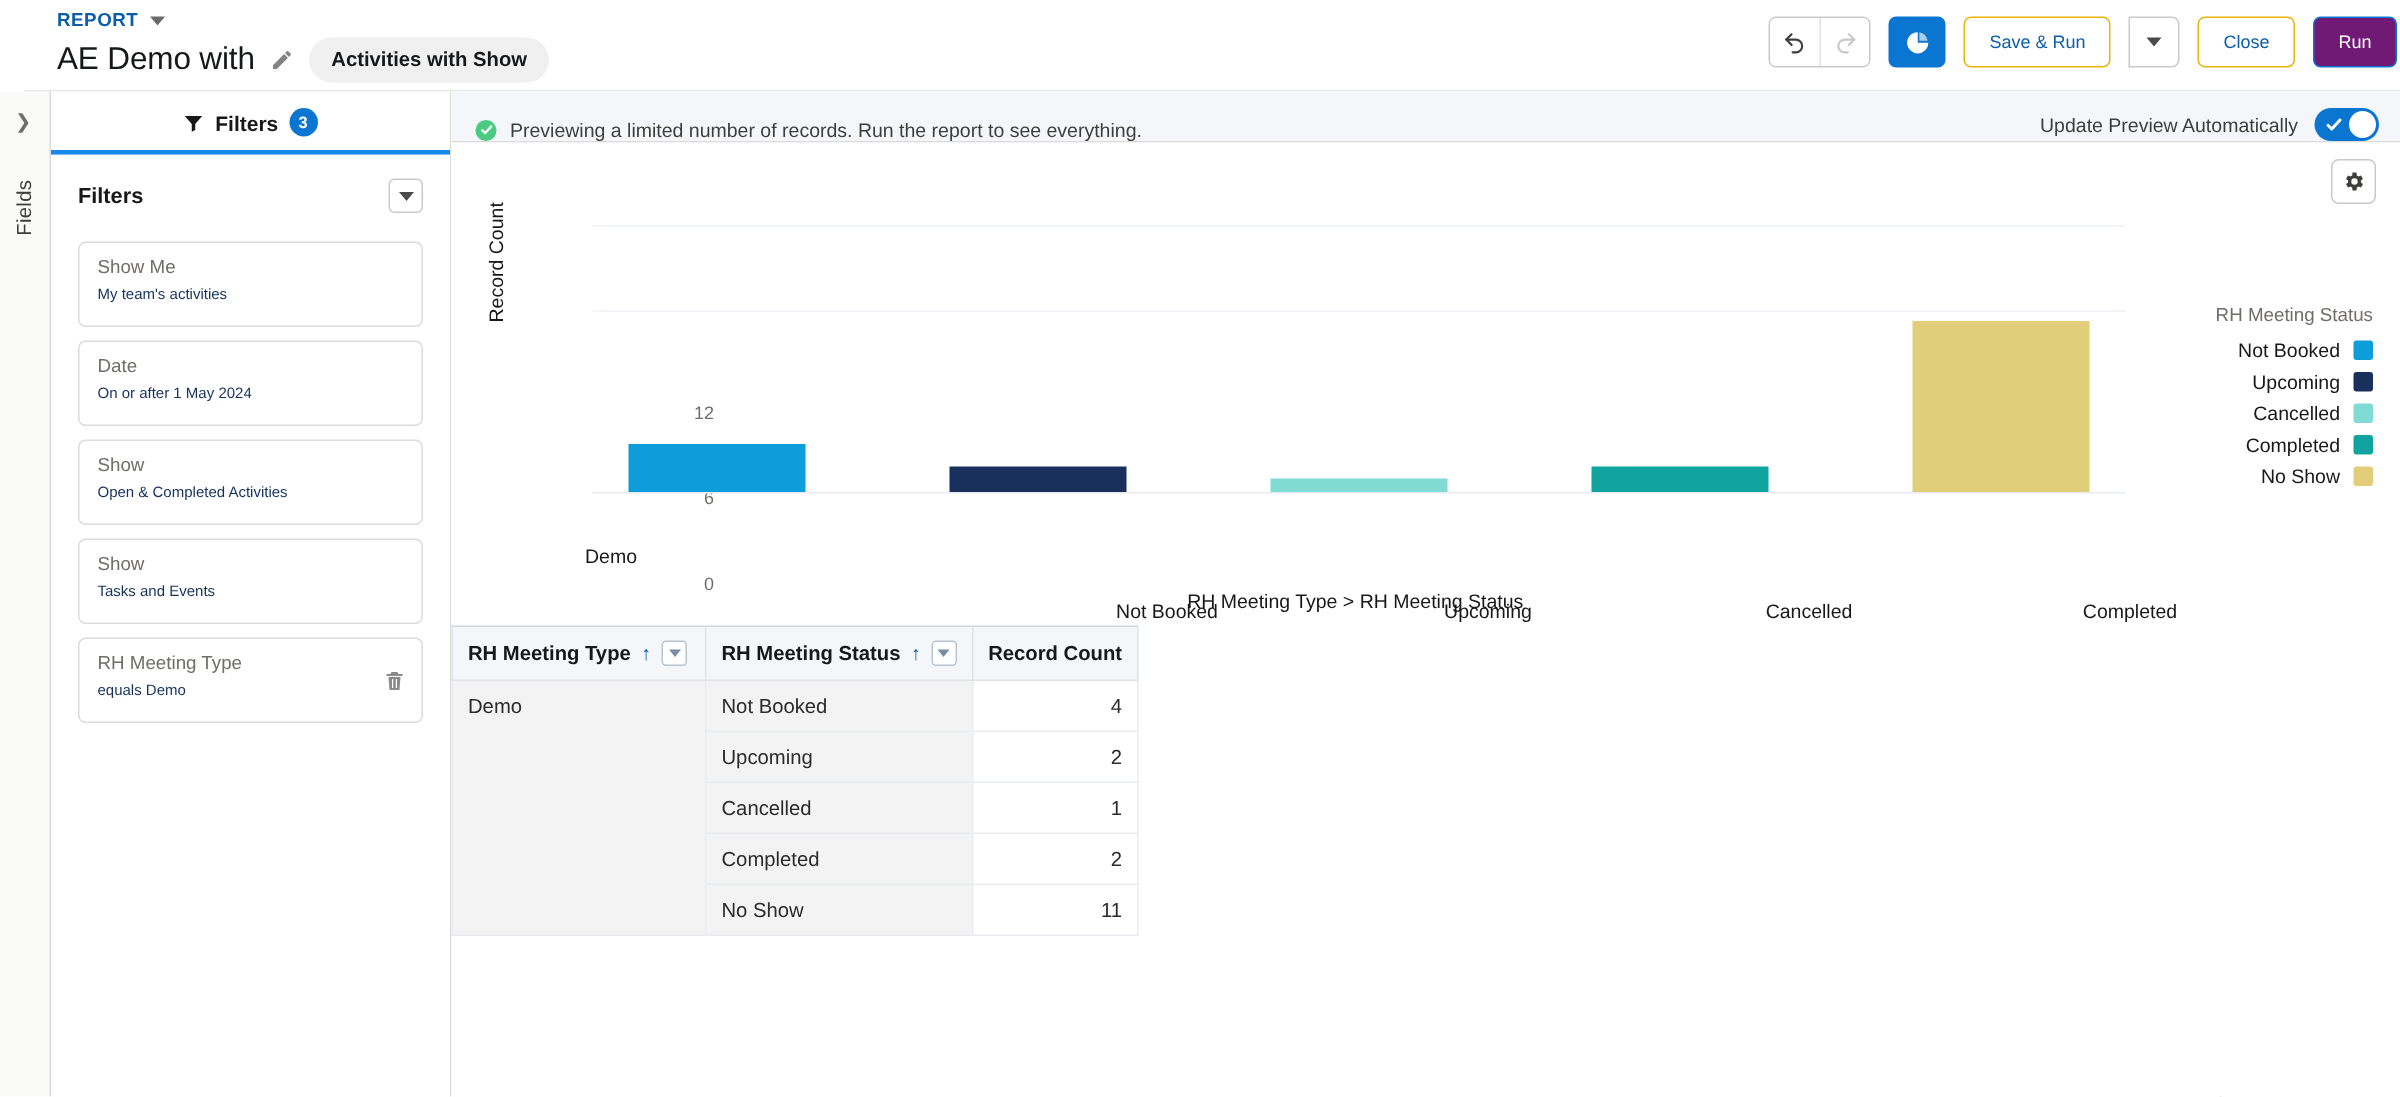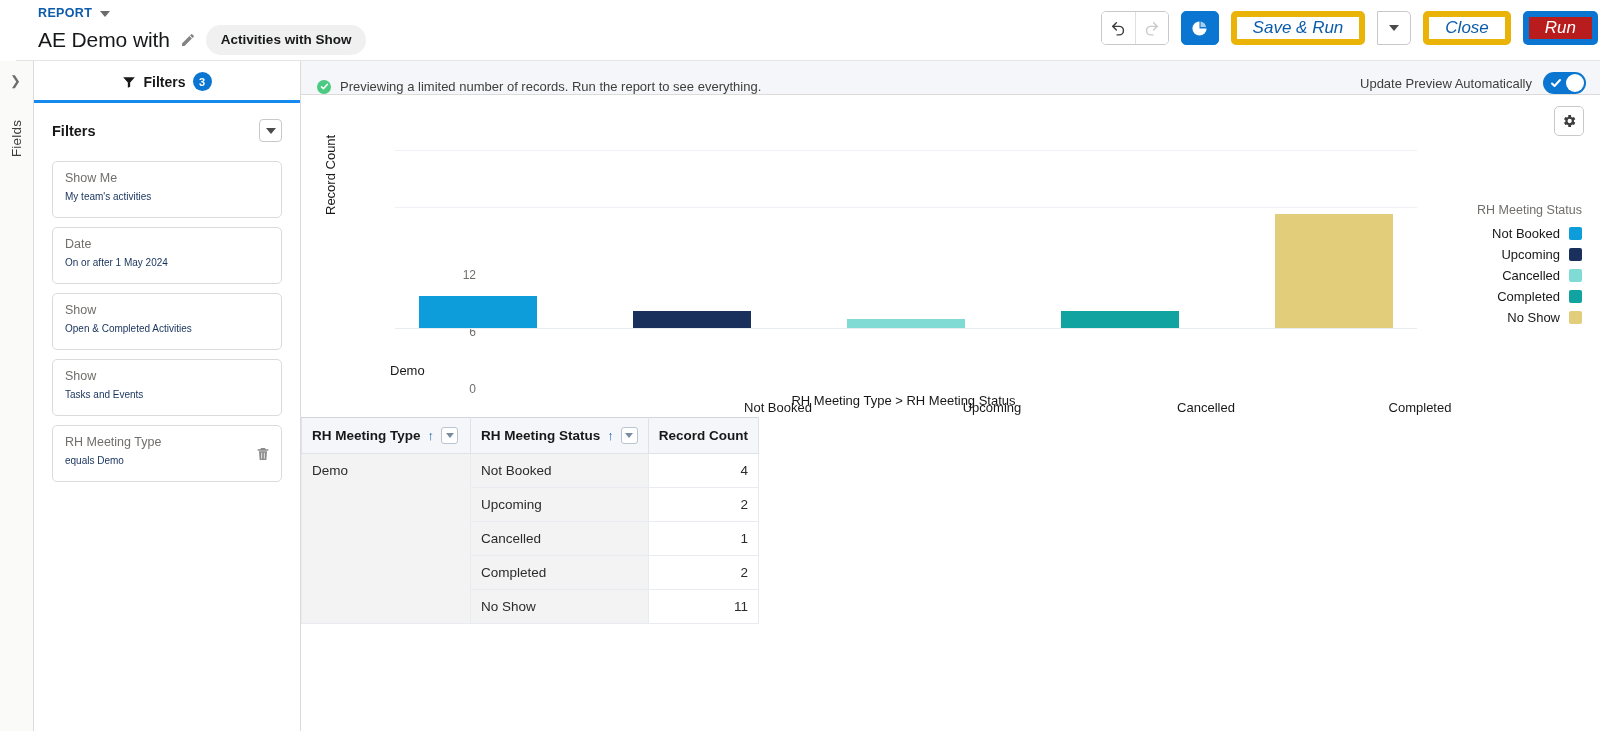--- a/index.html
+++ b/index.html
@@ -36,29 +36,28 @@
     font-size: 13.5px; font-weight: bold;
     padding: 7px 15px 8px; border-radius: 16px; white-space: nowrap;
   }
 
   
   .toolbar {
     position: absolute; right: 18px; top: 11px;
     display: flex; align-items: center; gap: 12px;
   }
   .btn {
-    height: 34px; border: 6px solid #eab308; border-radius: 5px;
-    background: #fff; color: #0b5cab; font-size: 17px;
+    height: 34px; border: 1px solid #eab308; border-radius: 5px;
+    background: #fff; color: #0b5cab; font-size: 12px;
     display: flex; align-items: center; justify-content: center;
     padding: 0 16px; cursor: pointer; white-space: nowrap;
     font-family: "Liberation Sans", sans-serif;
-    font-style: italic;
   }
   .btn-brand {
-    background: #b91c1c; border-color: #0b76d1; color: #fff; font-weight: normal;
+    background: #701a75; border-color: #0b76d1; color: #fff; font-weight: normal;
   }
   .undo-group { display: flex; height: 34px; border: 1px solid #c9c9c9; border-radius: 5px; overflow: hidden; }
   .undo-group .ico-btn {
     width: 33px; height: 32px; display: flex; align-items: center; justify-content: center;
     background: #fff; cursor: pointer;
   }
   .undo-group .ico-btn + .ico-btn { border-left: 1px solid #e0e0e0; }
   .chart-toggle {
     width: 38px; height: 34px; background: #0b76d1; border: 1px solid #0b76d1;
     border-radius: 5px; display: flex; align-items: center; justify-content: center; cursor: pointer;

